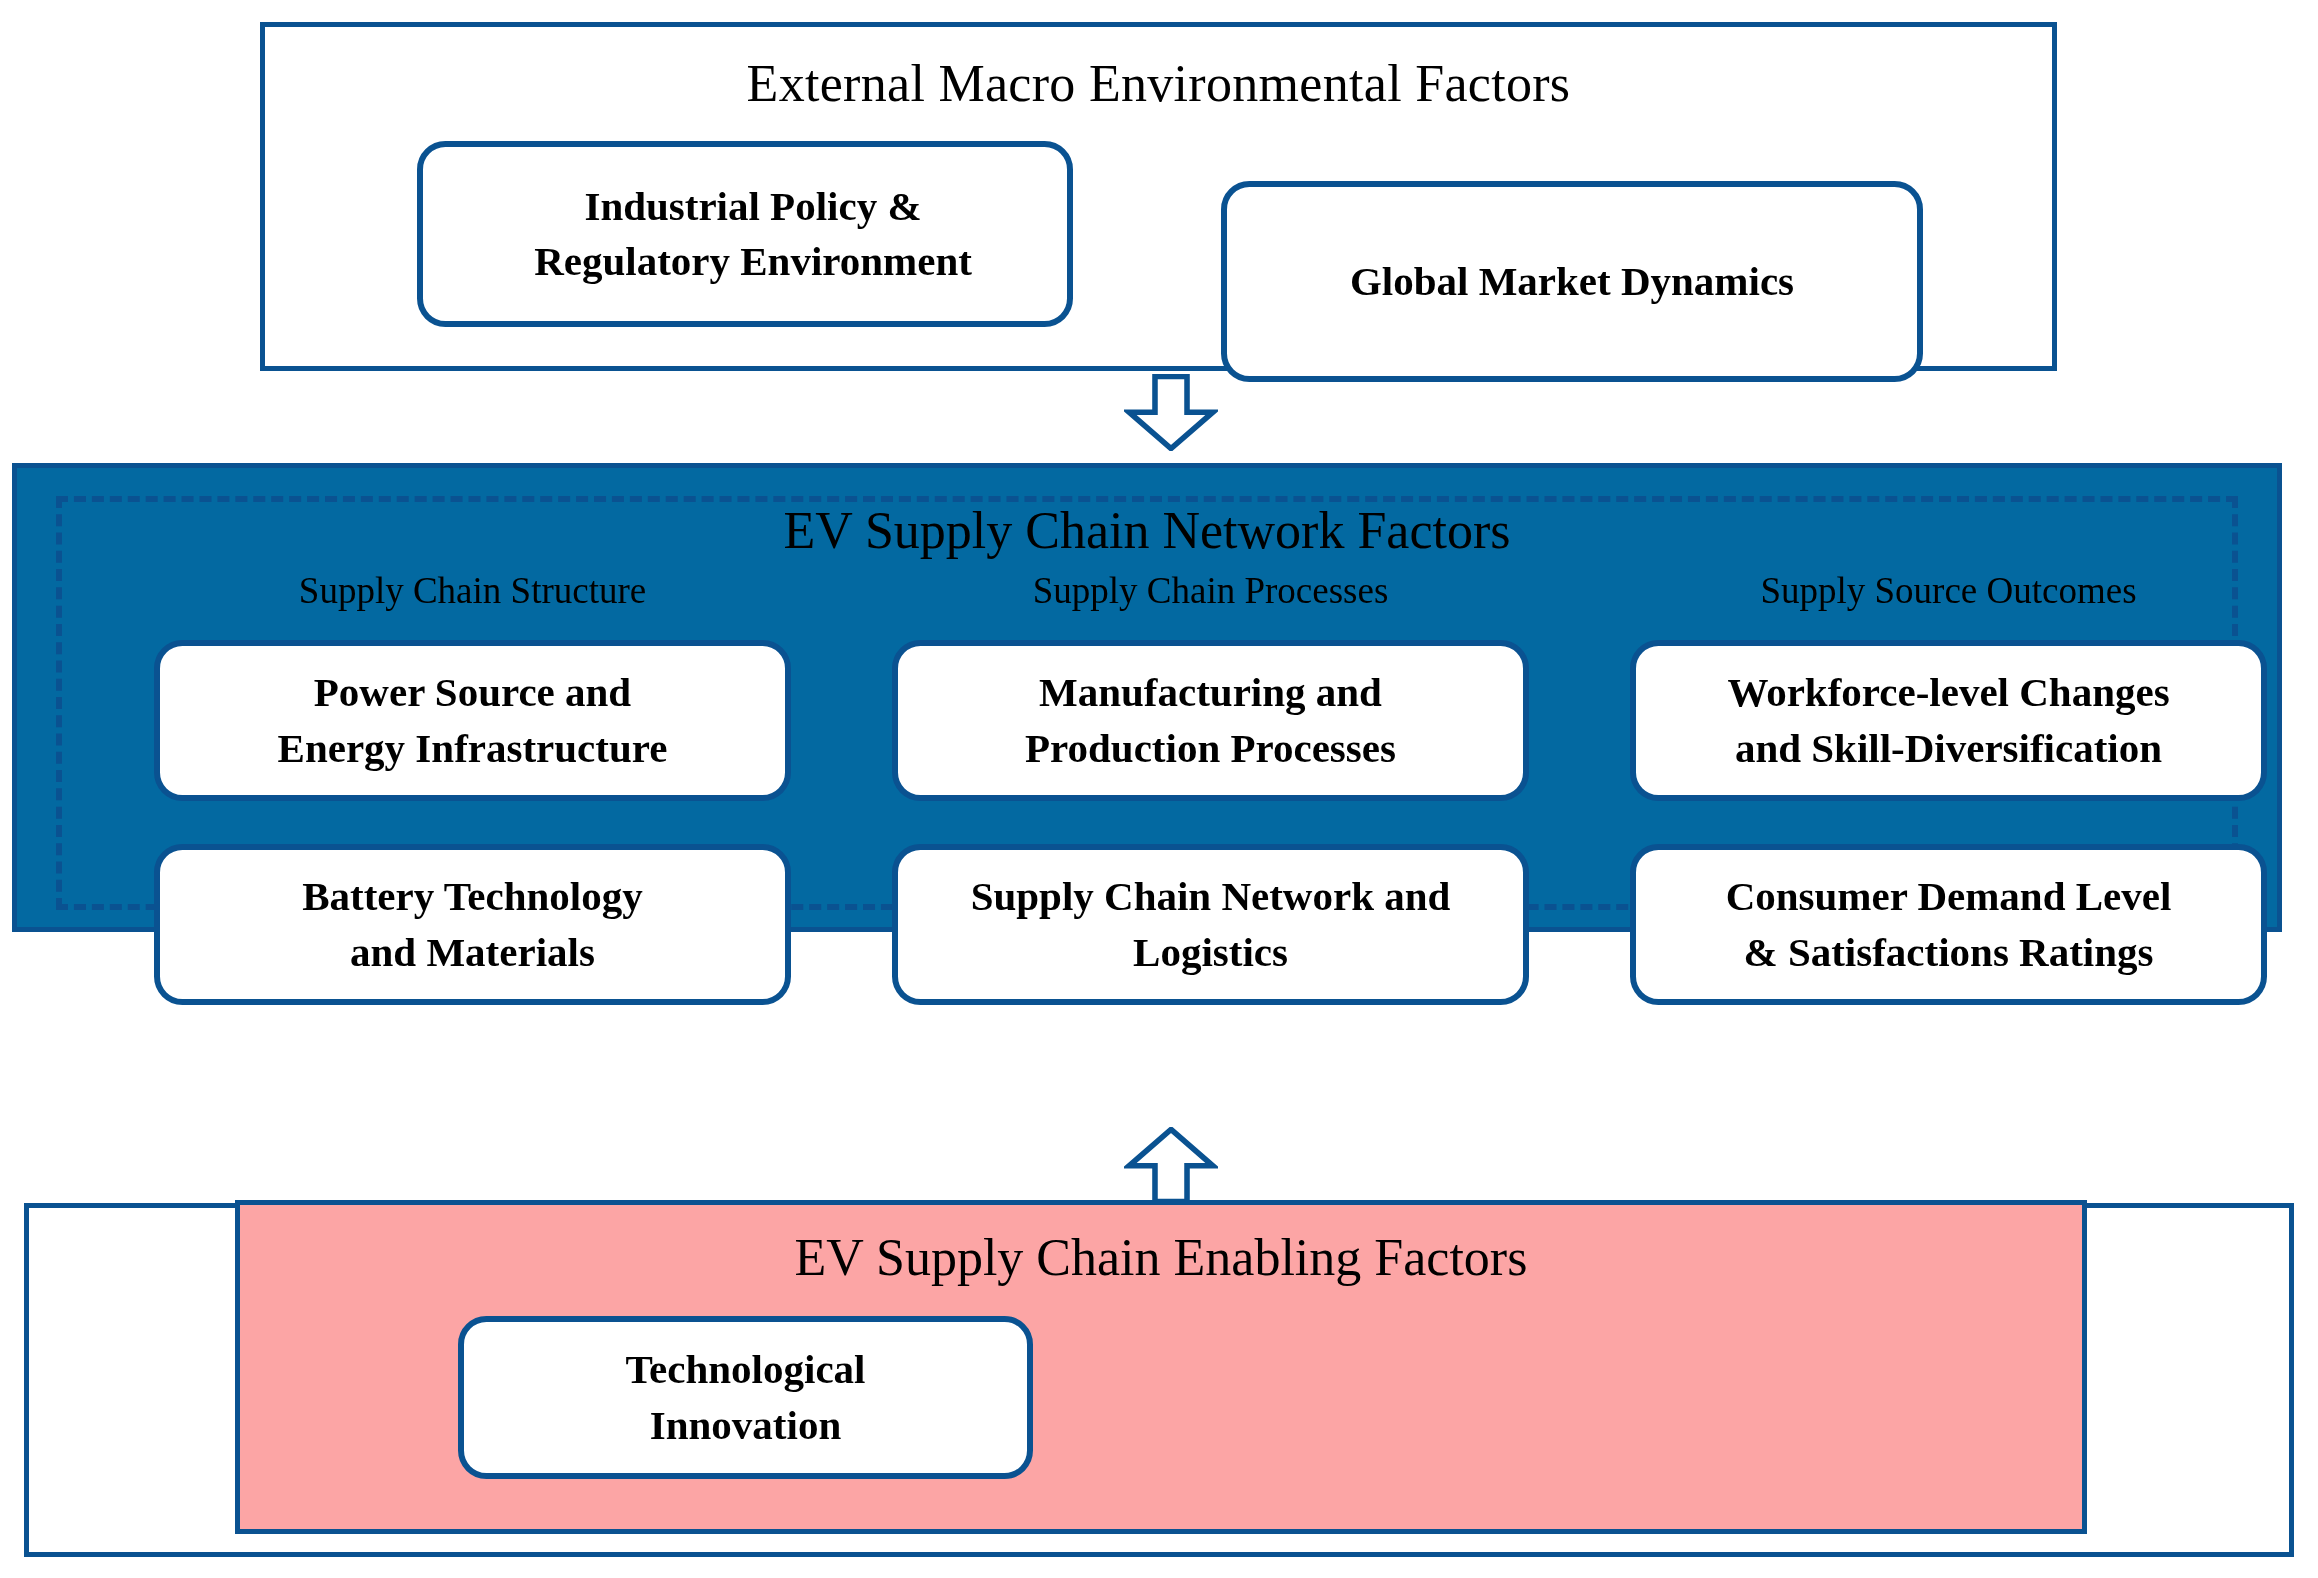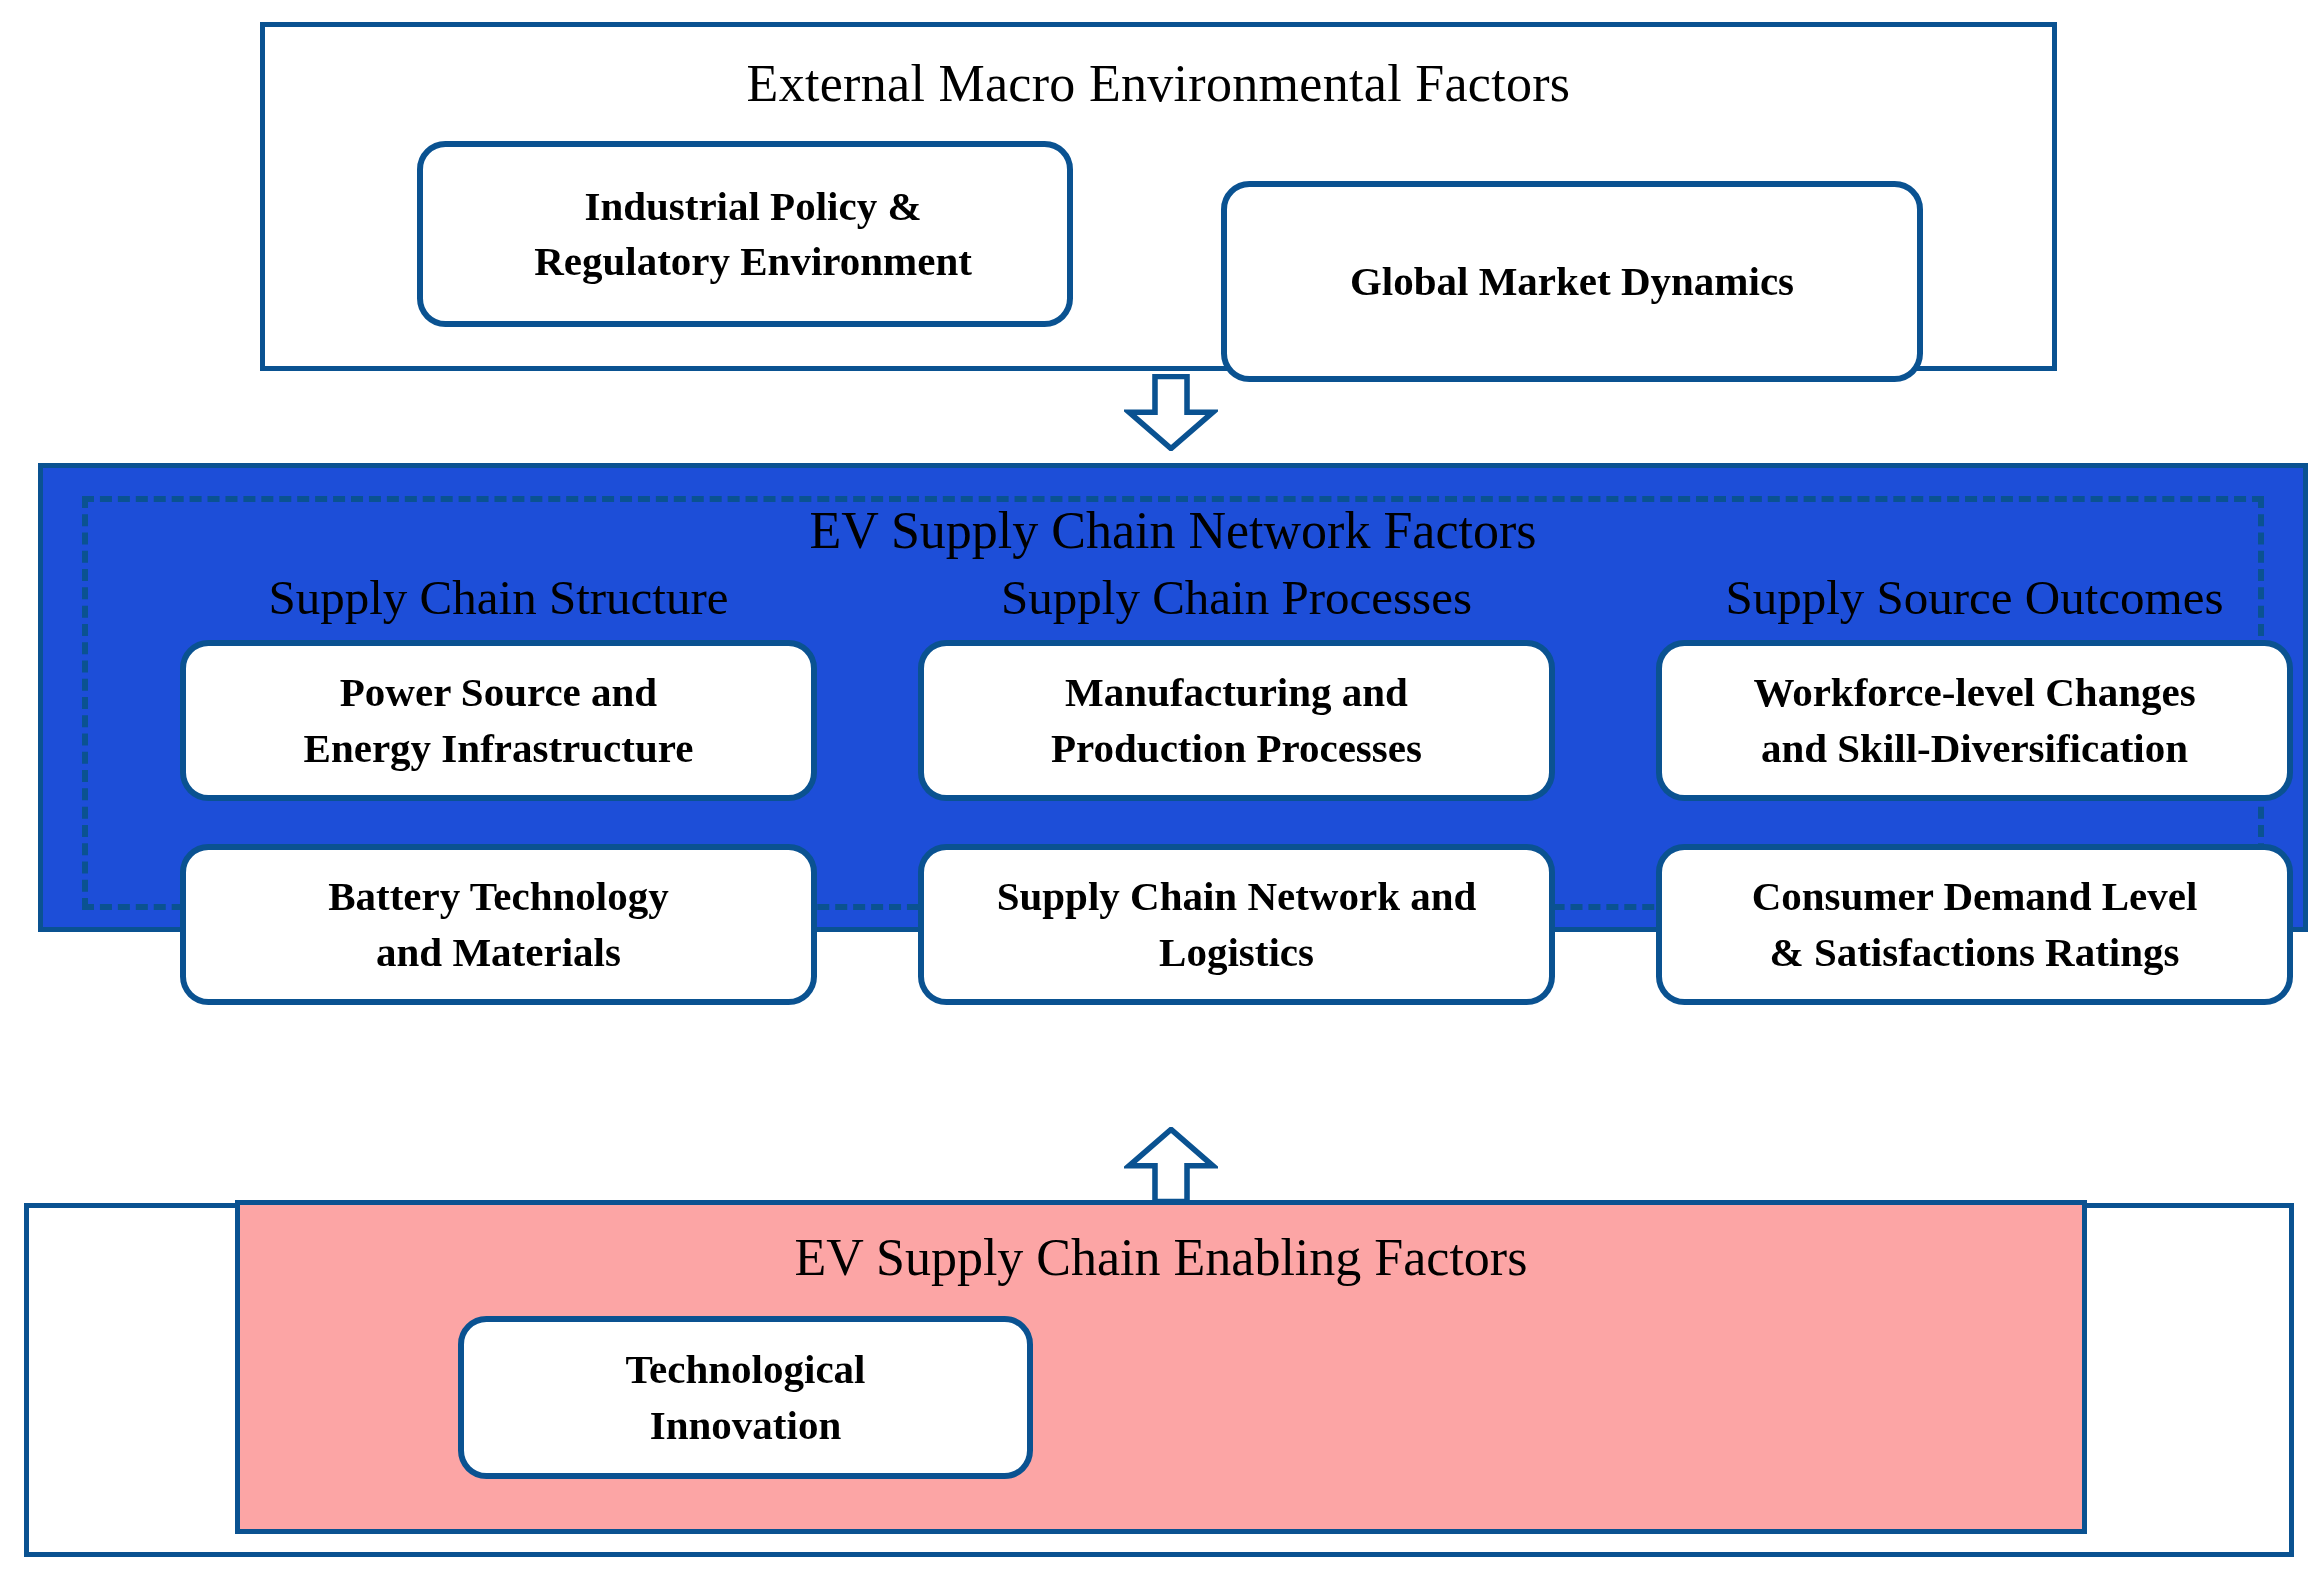--- a/index.html
+++ b/index.html
@@ -78,27 +78,27 @@
     position: absolute;
     width: 94px;
     height: 77px;
   }
   #arrow-down { left: 1124px; top: 374px; }
   #arrow-up   { left: 1124px; top: 1127px; }
 
   
   .network-outer {
     position: absolute;
-    left: 38px;
+    left: 12px;
     top: 463px;
     width: 2270px;
     height: 469px;
     border: 5.6px solid #0a5291;
     box-sizing: border-box;
-    background: #1d4ed8;
+    background: #0369a1;
   }
   .network-dashed {
     position: absolute;
     left: 39px;
     top: 28.4px;
     right: 39px;
     bottom: 17.3px;
     border: 6.8px dashed #0a5291;
     box-sizing: border-box;
     background: transparent;
@@ -121,21 +121,21 @@
   }
   #column-structure { left: 103px; }
   #column-processes { left: 841px; }
   #column-outcomes  { left: 1579px; }
 
   .column-heading {
     position: absolute;
     top: 104px;
     width: 100%;
     text-align: center;
-    font-size: 49px;
+    font-size: 37px;
     line-height: 1.05;
     font-weight: 400;
   }
   .node-box {
     position: absolute;
     border: 6.8px solid #0a5291;
     border-radius: 28.4px;
     box-sizing: border-box;
     background: #ffffff;
     width: 637px;

